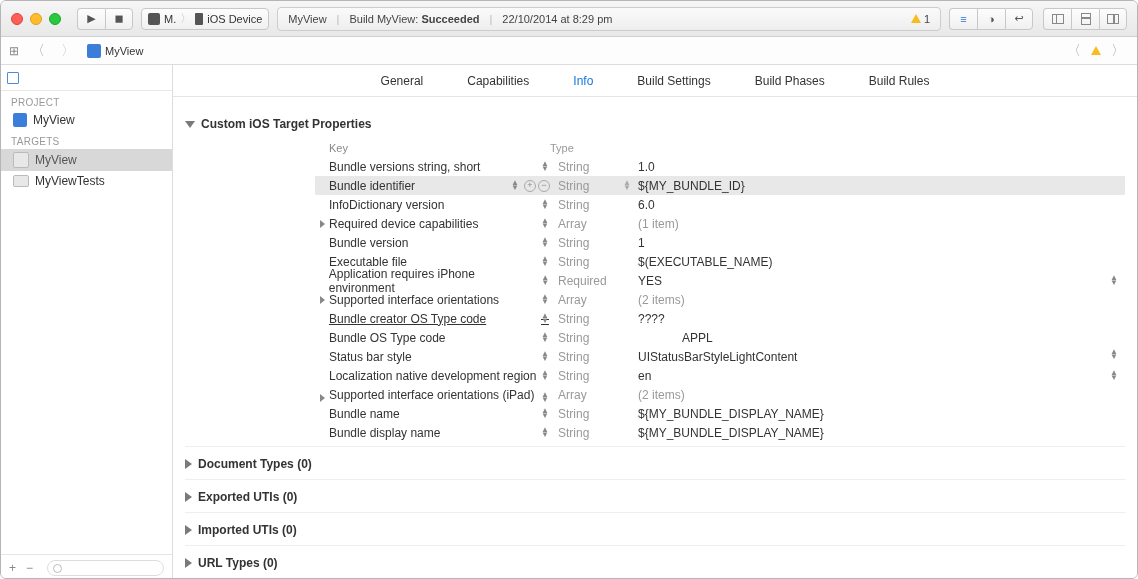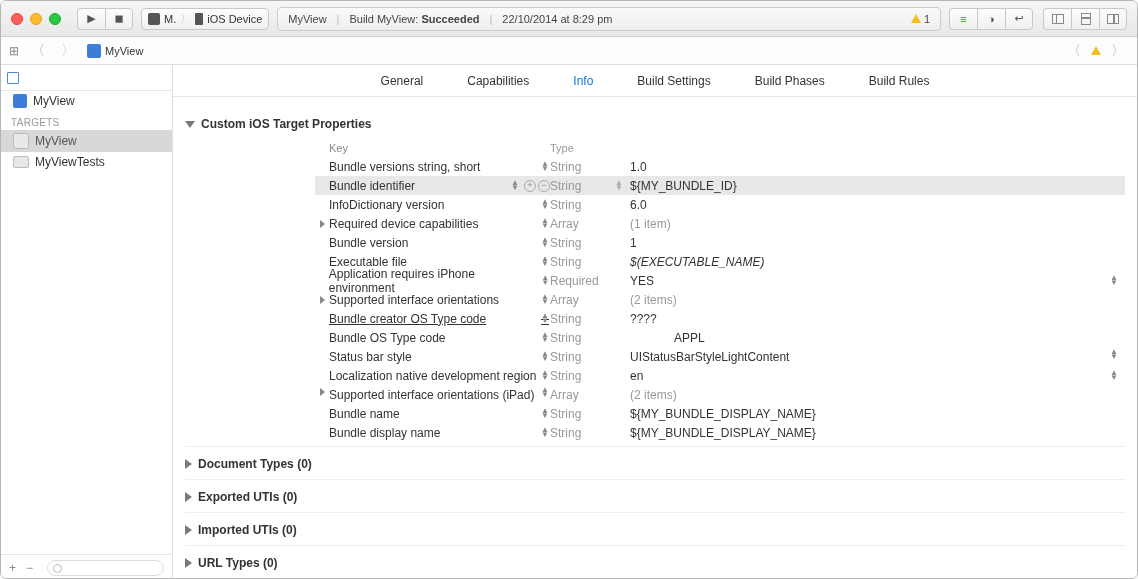--- a/index.html
+++ b/index.html
@@ -68,21 +68,21 @@
 .col-val { flex:1; color:#333; }
 .col-val.dim { color:#999; }
 .stepper { width:10px; color:#888; font-size:8px; line-height:4px; display:flex; flex-direction:column; align-items:center; gap:1px; }
 .stepper:before { content:'▲'; }
 .stepper:after { content:'▼'; }
 .addrem { display:flex; gap:2px; color:#888; font-size:11px; margin-left:4px; }
 .addrem span { width:12px; height:12px; border:1px solid #aaa; border-radius:50%; display:flex; align-items:center; justify-content:center; font-size:9px; line-height:1; }
 .val-stepper { width:10px; color:#aaa; font-size:8px; line-height:4px; display:flex; flex-direction:column; align-items:center; gap:1px; margin-left:4px; }
 .val-stepper:before { content:'▲'; }
 .val-stepper:after { content:'▼'; }
-.type-wrap { display:flex; align-items:center; width:80px; }
+.type-wrap { display:flex; align-items:center; width:80px;margin-left:8px; }
 .end-stepper { margin-left:auto; margin-right:6px; }
 </style>
 </head>
 <body>
 
 <div class="titlebar">
   <div class="traffic">
     <div class="tl r"></div>
     <div class="tl y"></div>
     <div class="tl g"></div>
@@ -146,20 +146,21 @@
     <span class="arrow">〉</span>
   </div>
 </div>
 
 <div class="main">
 
   <div class="sidebar">
     <div class="side-toolbar">
       <span class="sq"></span>
     </div>
+    <div class="section-hdr">PROJECT</div>
     <div class="side-item">
       <span class="blue-icon"></span>
       <span>MyView</span>
     </div>
     <div class="section-hdr">TARGETS</div>
     <div class="side-item sel">
       <span class="app-icon"></span>
       <span>MyView</span>
     </div>
     <div class="side-item">
@@ -277,21 +278,21 @@
               <div class="prow">
                 <div class="col-key" style="display: flex; align-items: center;">
                   <span class="indent"></span>
                   <span>Executable file</span>
                   <span style="flex: 1 1 0%;"></span>
                   <span class="stepper"></span>
                 </div>
                 <div class="type-wrap">
                   <span style="color: rgb(153, 153, 153);">String</span>
                 </div>
-                <div class="col-val" style="display: flex; align-items: flex-end; font-style: italic;">
+                <div class="col-val" style="display: flex; align-items: flex-end;">
                   <span>$(EXECUTABLE_NAME)</span>
                 </div>
               </div>
               <div class="prow">
                 <div class="col-key" style="display: flex; align-items: center;">
                   <span class="indent"></span>
                   <span>Application requires iPhone environment</span>
                   <span style="flex: 1 1 0%;"></span>
                   <span class="stepper"></span>
                 </div>
@@ -371,21 +372,21 @@
                 </div>
                 <div class="type-wrap">
                   <span style="color: rgb(153, 153, 153);">String</span>
                 </div>
                 <div class="col-val" style="display: flex; align-items: center;">
                   <span>en</span>
                   <span class="stepper end-stepper"></span>
                 </div>
               </div>
               <div class="prow">
-                <div class="col-key" style="display: flex; align-items: flex-start;">
+                <div class="col-key" style="display: flex; align-items: flex-end;">
                   <span class="indent">
                     <span class="ri"></span>
                   </span>
                   <span>Supported interface orientations (iPad)</span>
                   <span style="flex: 1 1 0%;"></span>
                   <span class="stepper"></span>
                 </div>
                 <div class="type-wrap">
                   <span style="color: rgb(153, 153, 153);">Array</span>
                 </div>

